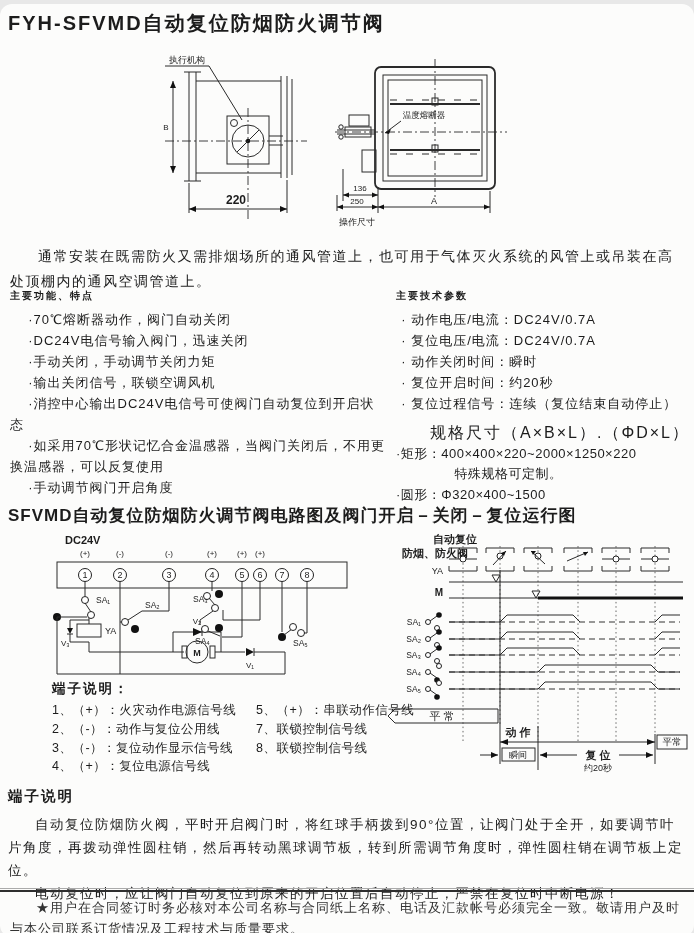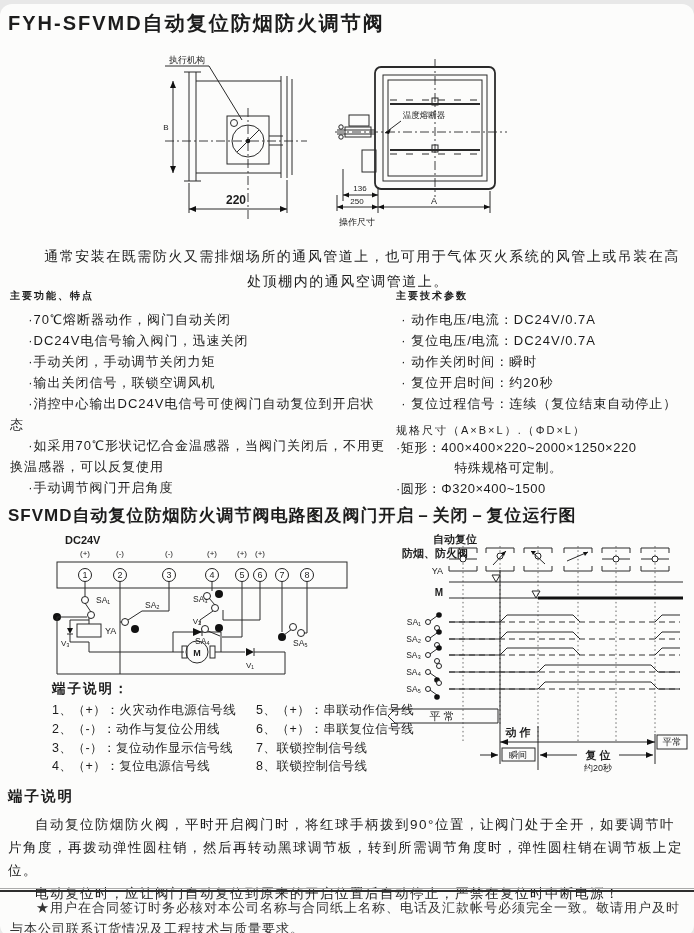--- a/index.html
+++ b/index.html
@@ -6,28 +6,28 @@
   html,body { background:#e8e8e8; }
   #page {
     position:relative; width:694px; height:933px; margin:4px auto;
     background:#fcfcfb; color:#1c1c1c; overflow:hidden;
     font-family:"Liberation Sans", sans-serif;
     border-radius:12px;
   }
   .abs { position:absolute; }
   #title { left:8px; top:6px; font-size:20px; font-weight:bold; letter-spacing:2px; }
   #intro { left:10px; top:240px; width:676px; font-size:14px; line-height:1.75;
-           letter-spacing:1.5px; text-indent:2em;text-align:center; }
+           letter-spacing:1.5px; text-indent:2em; }
   .col-head { font-size:10px; font-weight:bold; letter-spacing:2px; }
   #features { left:10px; top:285px; width:376px; }
   #params   { left:396px; top:285px; width:294px; }
   .bullet-list { margin-top:6px; }
   .bullet-list p { font-size:13px; line-height:1.62; letter-spacing:1px; text-indent:1.4em; }
   #params .bullet-list p { text-indent:0.4em; }
-  .spec-head { margin-top:9px; font-size:11px; letter-spacing:2px; }
+  .spec-head { margin-top:9px; font-size:16px; letter-spacing:2px;text-align:right; }
   .spec-list p { font-size:13px; line-height:1.55; letter-spacing:0.5px; }
   .spec-list p.indent { text-indent:4.5em; }
   #sec2-title { left:8px; top:500px; font-size:17px; font-weight:bold; letter-spacing:1px; }
   #terminal-notes { left:52px; top:676px; width:345px; }
   #terminal-notes .tn-head { font-size:13.5px; font-weight:bold; letter-spacing:2px; }
   .tn-grid { display:grid; grid-template-columns:195px 150px; column-gap:9px; margin-top:3px; }
   .tn-grid p { font-size:12.5px; line-height:1.5; letter-spacing:0.5px; white-space:nowrap; }
   #operation { left:8px; top:783px; width:680px; }
   #operation h3 { font-size:14.5px; font-weight:bold; letter-spacing:2px; }
   #operation p { font-size:13.5px; line-height:1.7; letter-spacing:1.5px; text-indent:2em; }
@@ -415,21 +415,20 @@
     <div class="tn-head">端子说明：</div>
     <div class="tn-grid">
       <div>
         <p>1、（+）：火灾动作电源信号线</p>
         <p>2、（-）：动作与复位公用线</p>
         <p>3、（-）：复位动作显示信号线</p>
         <p>4、（+）：复位电源信号线</p>
       </div>
       <div>
         <p>5、（+）：串联动作信号线</p>
-        <p>6、（+）：串联复位信号线</p>
         <p>7、联锁控制信号线</p>
         <p>8、联锁控制信号线</p>
       </div>
     </div>
   </div>
 
   <div id="operation" class="abs">
     <h3>端子说明</h3>
     <p class="first">自动复位防烟防火阀，平时开启阀门时，将红球手柄拨到90°位置，让阀门处于全开，如要调节叶片角度，再拨动弹性圆柱销，然后再转动黑球调节板，转到所需调节角度时，弹性圆柱销在调节板上定位。</p>
     <p>电动复位时，应让阀门自动复位到原来的开启位置后自动停止，严禁在复位时中断电源！</p>

